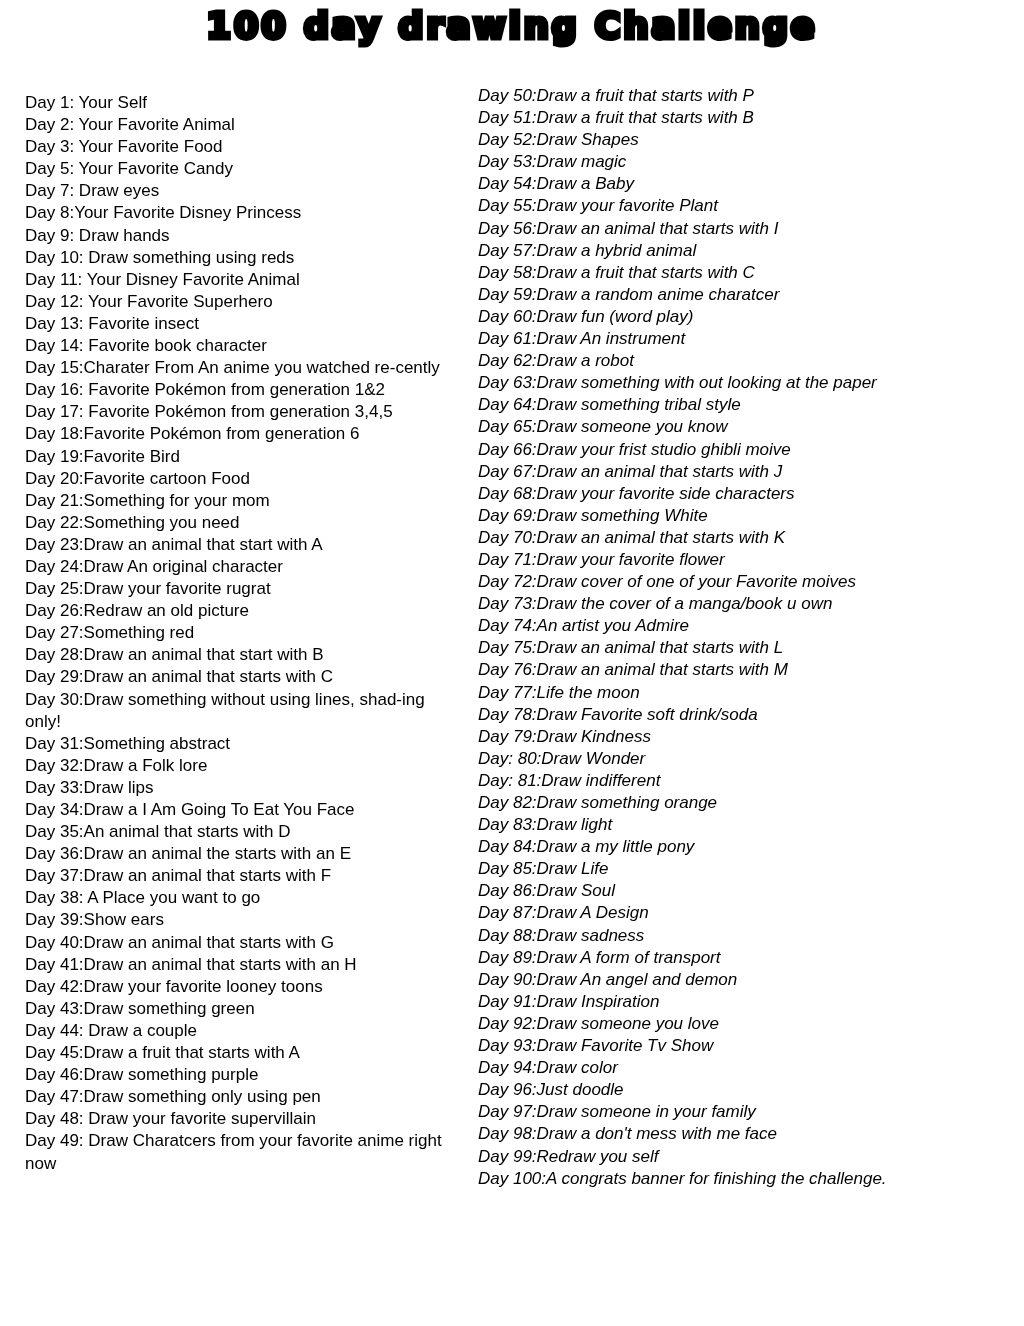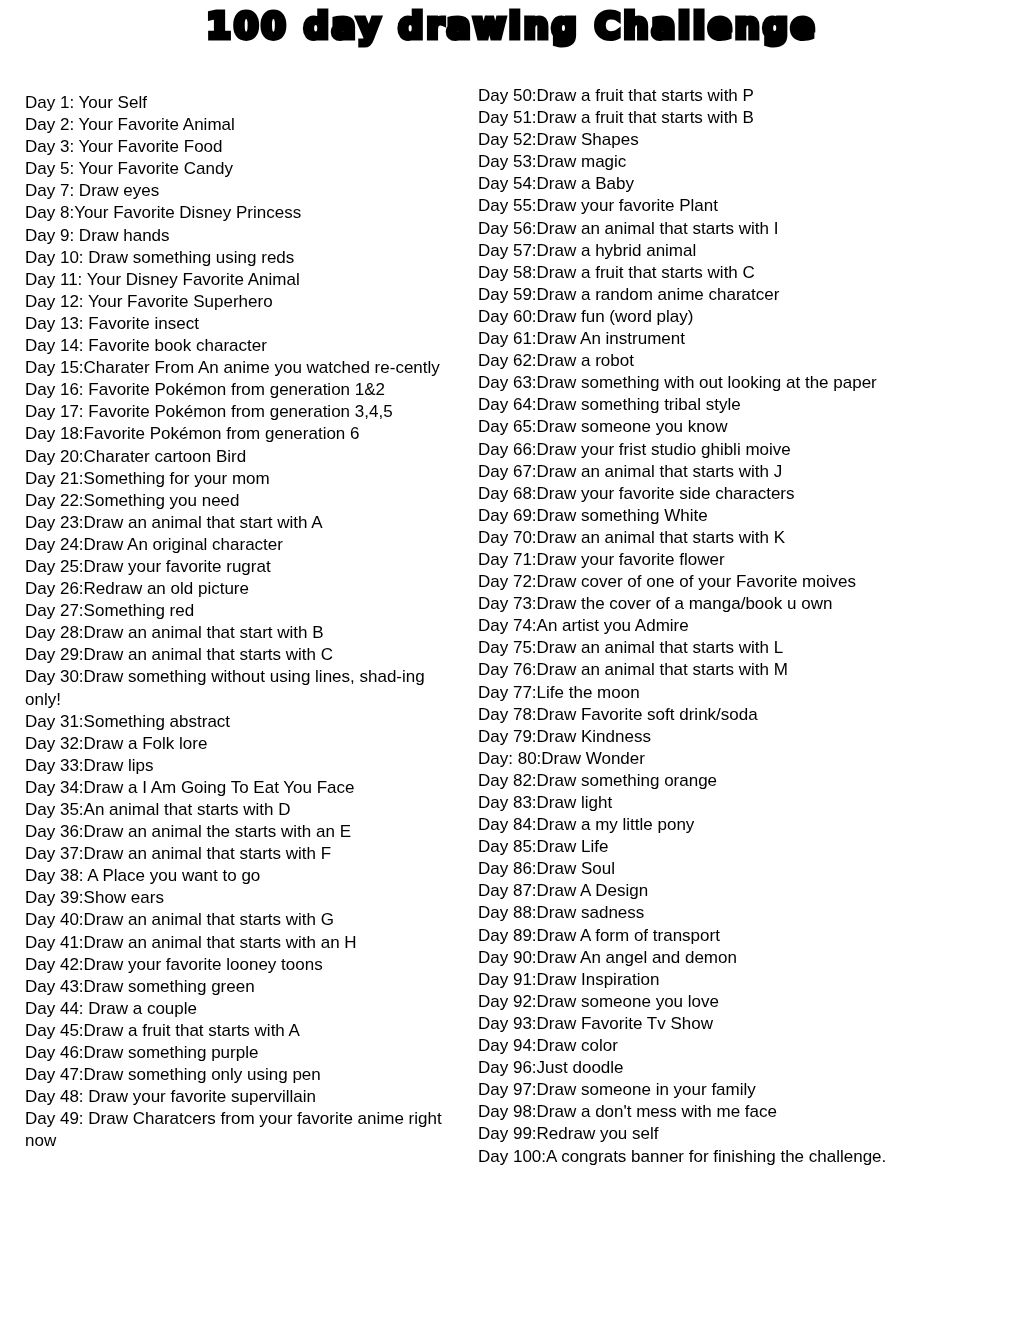--- a/index.html
+++ b/index.html
@@ -39,20 +39,21 @@
   }
   .col-left {
     left: 25px;
     top: 92px;
     width: 420px;
   }
   .col-right {
     left: 478px;
     top: 85px;
     width: 542px;
+    font-style: italic;
   }
   .line {
     margin: 0;
     padding: 0;
   }
 </style>
 </head>
 <body>
 
 <div class="page">
@@ -67,21 +68,22 @@
       <div class="line">Day 9: Draw hands</div>
       <div class="line">Day 10: Draw something using reds</div>
       <div class="line">Day 11: Your Disney Favorite Animal</div>
       <div class="line">Day 12: Your Favorite Superhero</div>
       <div class="line">Day 13: Favorite insect</div>
       <div class="line">Day 14: Favorite book character</div>
       <div class="line">Day 15:Charater From An anime you watched re-cently</div>
       <div class="line">Day 16: Favorite Pokémon from generation 1&amp;2</div>
       <div class="line">Day 17: Favorite Pokémon from generation 3,4,5</div>
       <div class="line">Day 18:Favorite Pokémon from generation 6</div>
-      <div class="line">Day 20:Charater cartoon Bird</div>
+      <div class="line">Day 19:Favorite Bird</div>
+      <div class="line">Day 20:Favorite cartoon Food</div>
       <div class="line">Day 21:Something for your mom</div>
       <div class="line">Day 22:Something you need</div>
       <div class="line">Day 23:Draw an animal that start with A</div>
       <div class="line">Day 24:Draw An original character</div>
       <div class="line">Day 25:Draw your favorite rugrat</div>
       <div class="line">Day 26:Redraw an old picture</div>
       <div class="line">Day 27:Something red</div>
       <div class="line">Day 28:Draw an animal that start with B</div>
       <div class="line">Day 29:Draw an animal that starts with C</div>
       <div class="line">Day 30:Draw something without using lines, shad-ing only!</div>
@@ -130,20 +132,21 @@
       <div class="line">Day 71:Draw your favorite flower</div>
       <div class="line">Day 72:Draw cover of one of your Favorite moives</div>
       <div class="line">Day 73:Draw the cover of a manga/book u own</div>
       <div class="line">Day 74:An artist you Admire</div>
       <div class="line">Day 75:Draw an animal that starts with L</div>
       <div class="line">Day 76:Draw an animal that starts with M</div>
       <div class="line">Day 77:Life the moon</div>
       <div class="line">Day 78:Draw Favorite soft drink/soda</div>
       <div class="line">Day 79:Draw Kindness</div>
       <div class="line">Day: 80:Draw Wonder</div>
+      <div class="line">Day: 81:Draw indifferent</div>
       <div class="line">Day 82:Draw something orange</div>
       <div class="line">Day 83:Draw light</div>
       <div class="line">Day 84:Draw a my little pony</div>
       <div class="line">Day 85:Draw Life</div>
       <div class="line">Day 86:Draw Soul</div>
       <div class="line">Day 87:Draw A Design</div>
       <div class="line">Day 88:Draw sadness</div>
       <div class="line">Day 89:Draw A form of transport</div>
       <div class="line">Day 90:Draw An angel and demon</div>
       <div class="line">Day 91:Draw Inspiration</div>

